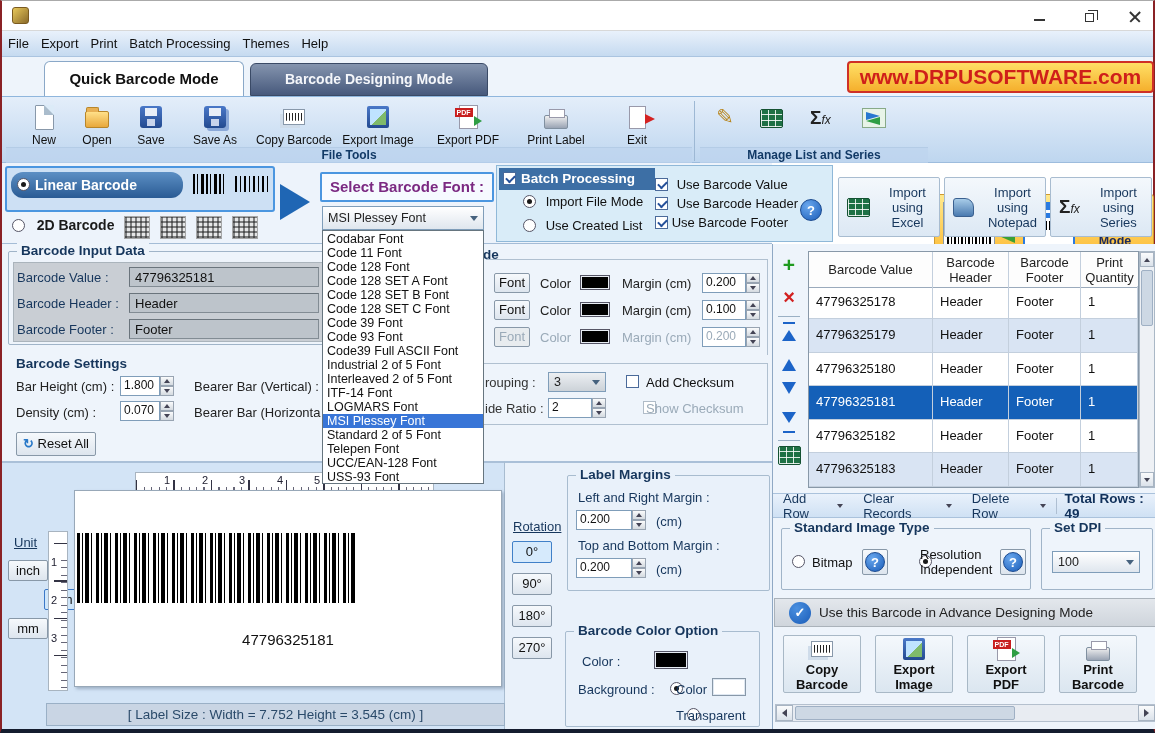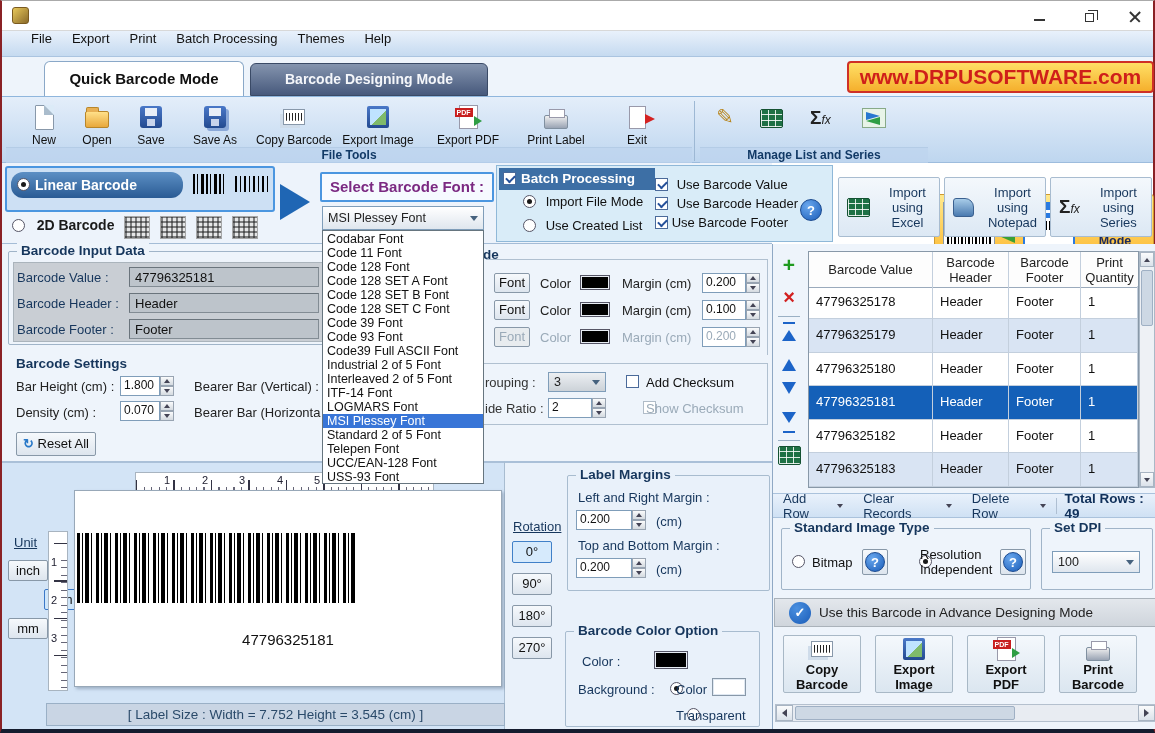--- a/index.html
+++ b/index.html
@@ -14,21 +14,21 @@
   .apptitle { left:34px; top:8px; font-size:12px; color:#111; }
   .wbtn { top:8px; width:30px; height:16px; }
   .min-glyph { width:11px; height:2px; background:#333; margin:10px auto 0; }
   .restore-glyph { width:9px; height:9px; border:1px solid #333; margin:4px auto 0; position:relative; background:#fff; }
   .restore-glyph::before { content:""; position:absolute; left:2px; top:-4px; width:9px; height:9px; border:1px solid #333; border-bottom:none; border-left:none; }
   .close-glyph { position:relative; width:12px; height:12px; margin:2px auto 0; }
   .close-glyph::before,.close-glyph::after { content:""; position:absolute; left:-1px; top:5px; width:14px; height:1.5px; background:#333; }
   .close-glyph::before { transform:rotate(45deg); } .close-glyph::after { transform:rotate(-45deg); }
 
   
-  .menubar { left:0; top:30px; width:100%; height:26px; background:linear-gradient(#e9f1fb,#c5daf0); border-bottom:1px solid #aac4e0; display:flex; align-items:flex-start; gap:20px; padding-left:29px; }
+  .menubar { left:0; top:30px; width:100%; height:26px; background:linear-gradient(#e9f1fb,#c5daf0); border-bottom:1px solid #aac4e0; display:flex; align-items:center; gap:12px; padding-left:6px; }
   .menubar span { font-size:13px; color:#111; }
 
   
   .tabstrip { left:0; top:56px; width:100%; height:39px; background:#eef4fb; }
   .tab-active { left:42px; top:60px; width:200px; height:35px; background:#fff; border:1px solid #8aa8c8; border-bottom:none; border-radius:6px 6px 0 0; font-weight:bold; font-size:15px; color:#101010; text-align:center; line-height:33px; z-index:2; }
   .tab-inactive { left:248px; top:62px; width:238px; height:33px; background:linear-gradient(#8494ae,#47597c); border:1px solid #3a4a66; border-radius:6px 6px 0 0; font-weight:bold; font-size:14px; color:#f4f6fa; text-align:center; line-height:31px; }
   .banner { left:845px; top:60px; width:307px; height:32px; background:linear-gradient(#ffe066,#f5af2d); border:2px solid #cf3026; border-radius:4px; text-align:center; line-height:28px; font-weight:bold; font-size:21px; color:#cf1f1a; }
 
   
   .toolbar { left:0; top:95px; width:100%; height:67px; background:linear-gradient(#e4eefa,#bed6ef); border-top:1px solid #8fb6dd; border-bottom:1px solid #9dbcdd; }

